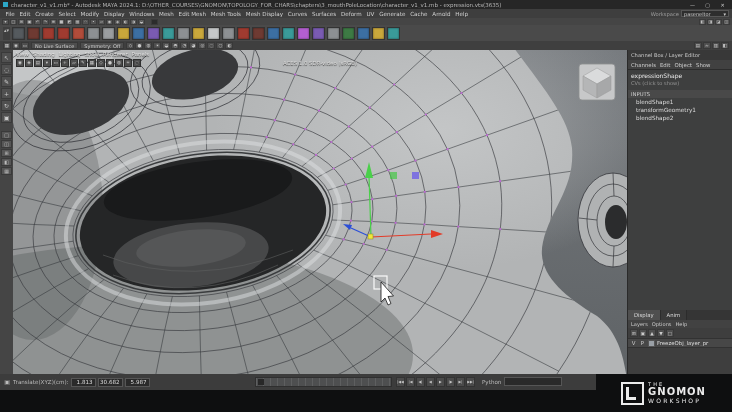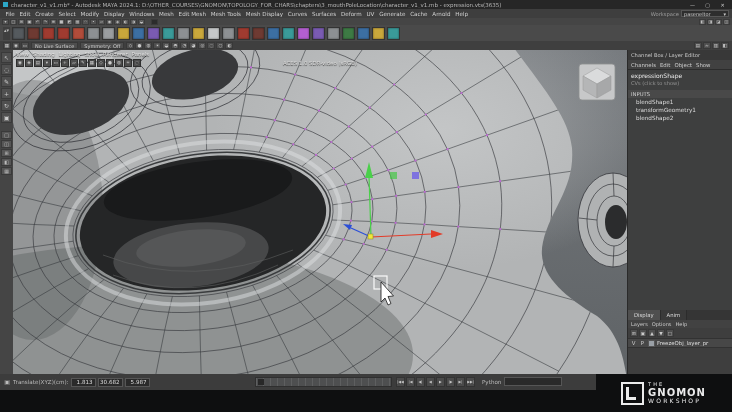--- a/index.html
+++ b/index.html
@@ -87,21 +87,21 @@
   .transport>span{width:9px;height:10px;background:#4a4a4a;border:1px solid #333;color:#c8c8c8;font-size:3.6px;display:flex;align-items:center;justify-content:center;}
   .cmdline{position:absolute;left:482px;top:3px;display:flex;align-items:center;gap:3px;}
   .cmd-lang{font-size:5.6px;color:#bbb;}
   .cmd-input{width:58px;height:9px;background:#2a2a2a;border:1px solid #565656;}
   .bb-icons{position:absolute;left:600px;top:4px;display:flex;gap:2px;}
   .bb-icons>span{width:8px;height:8px;background:#3a3a3a;border:1px solid #2a2a2a;color:#aaa;font-size:4.5px;line-height:6px;text-align:center;}
   .corner-black{position:absolute;left:596px;top:374px;right:0;bottom:0;background:#0e0f10;}
   .blackstrip{height:22px;background:#0e0f10;}
 
   
-  .watermark{position:absolute;right:26px;bottom:7px;display:flex;align-items:center;gap:4px;opacity:.92;}
+  .watermark{position:absolute;right:26px;bottom:7px;display:flex;gap:4px;opacity:.92;}
   .wm-logo{width:23px;height:23px;border:2px solid #fff;position:relative;flex:0 0 auto;}
   .wm-logo::before{content:"";position:absolute;left:3px;top:3px;width:3px;height:13px;background:#fff;}
   .wm-logo::after{content:"";position:absolute;left:3px;bottom:3px;width:10px;height:3px;background:#fff;}
   .wm-text{color:#fff;line-height:1.05;}
   .wm-the{font-size:5px;letter-spacing:2px;}
   .wm-gnomon{font-size:10px;font-weight:bold;letter-spacing:1px;}
   .wm-workshop{font-size:6px;letter-spacing:2.2px;}
 </style>
 </head>
 <body>

